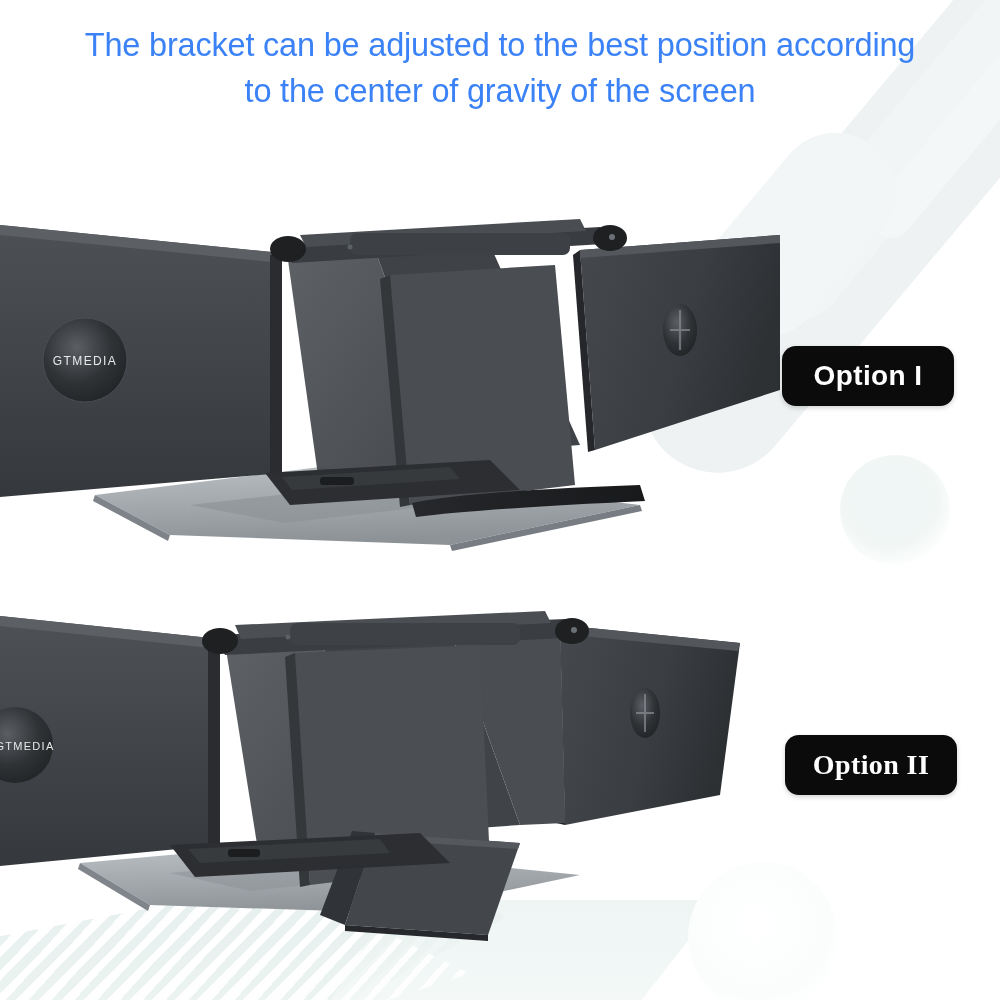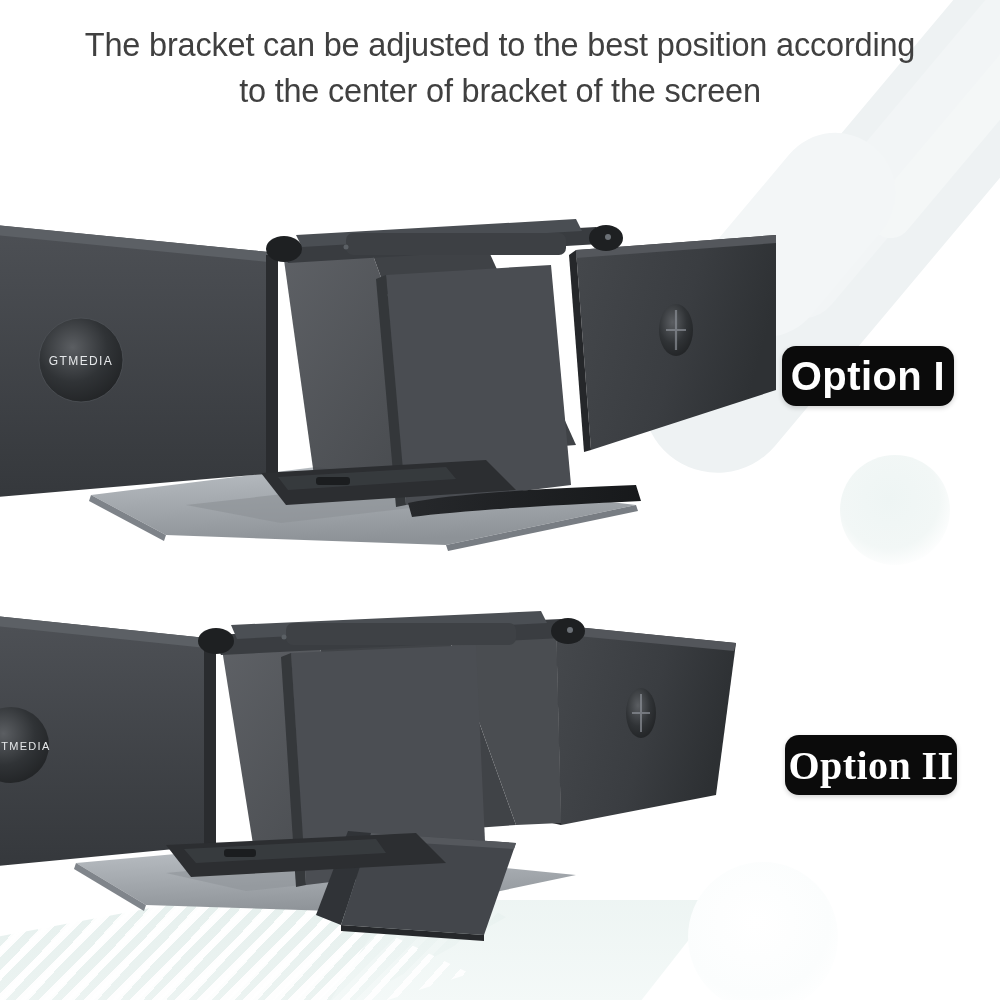--- a/index.html
+++ b/index.html
@@ -95,48 +95,49 @@
   .headline {
     position: absolute;
     left: 0;
     top: 22px;
     width: 1000px;
     text-align: center;
     font-family: "Liberation Sans", sans-serif;
     font-size: 32.5px;
     line-height: 1.42;
     font-weight: 400;
-    color: #404040;
+    color: #3b82f6;
     letter-spacing: -0.2px;
     padding: 0 14px;
     box-sizing: border-box;
   }
 
   
   .badge {
     position: absolute;
     background: #0b0b0b;
     border-radius: 14px;
     color: #ffffff;
     font-weight: bold;
-    font-size: 40px;
+    font-size: 28px;
     letter-spacing: 0.4px;
     display: flex;
     align-items: center;
     justify-content: center;
     box-shadow: 0 2px 5px rgba(0,0,0,0.18);
   }
   .badge-1 { left: 782px; top: 346px; width: 172px; height: 60px; }
   .badge-2 { left: 785px; top: 735px; width: 172px; height: 60px; font-family: Liberation Serif, serif; }
 
   
   .stage {
     position: absolute;
-    left: 16px;
+    left: 0;
     width: 790px;
+    padding-left: 20px;
   }
   .stage-1 { top: 205px; height: 350px; }
   .stage-2 { top: 595px; height: 360px; }
   .stage svg { display: block; width: 100%; height: 100%; overflow: visible; }
 </style>
 </head>
 <body>
 
 <div class="page">
 
@@ -148,21 +149,21 @@
     <div class="soft-circle circ-1"></div>
     <div class="mint-wedge"></div>
     <div class="mint-wedge-2"></div>
     <div class="stripe-set"></div>
     <div class="soft-circle circ-2"></div>
   </div>
 
   <div class="headline">
     <span>The bracket can be adjusted to the best position according</span>
     <br>
-    <span>to the center of bracket of the screen</span>
+    <span>to the center of gravity of the screen</span>
   </div>
 
   <div class="stage stage-1">
     <svg viewBox="0 0 790 350" preserveAspectRatio="none">
       <defs>
         <linearGradient id="gA1" x1="0" y1="0" x2="1" y2="0.3">
           <stop offset="0%" stop-color="#45484c"></stop>
             <stop offset="60%" stop-color="#3a3d41"></stop>
             <stop offset="100%" stop-color="#2e3134"></stop>
         </linearGradient>

